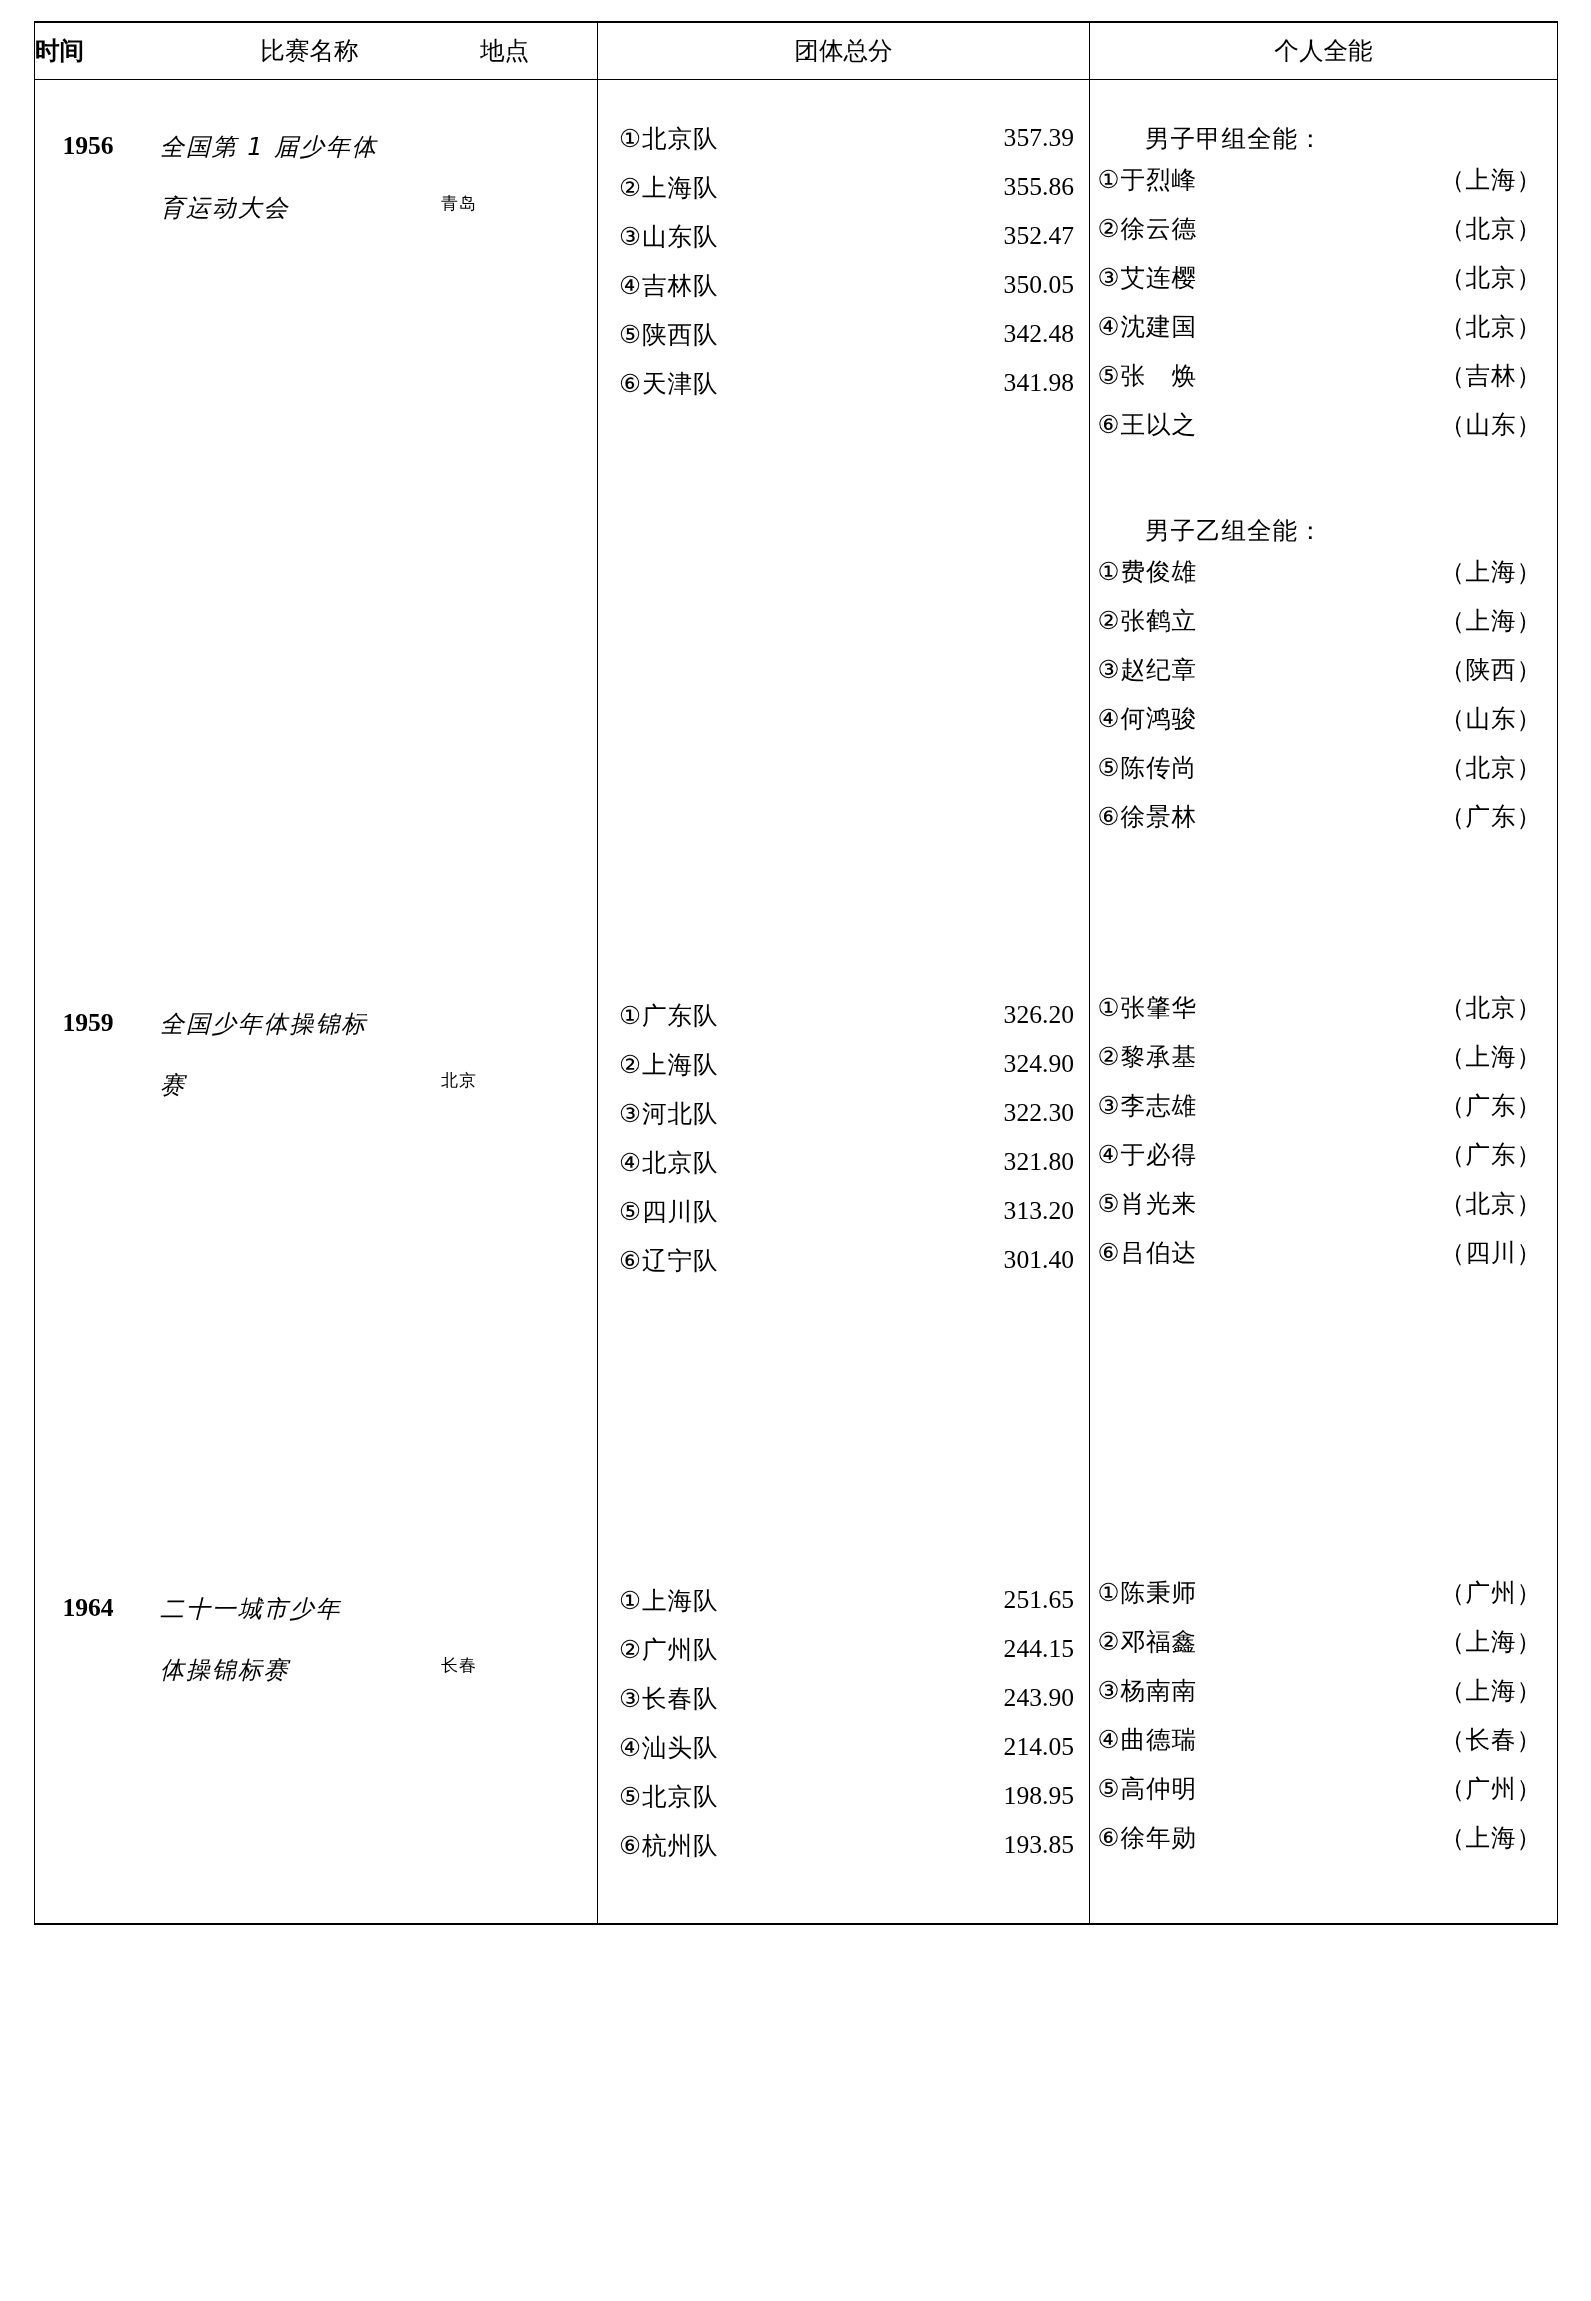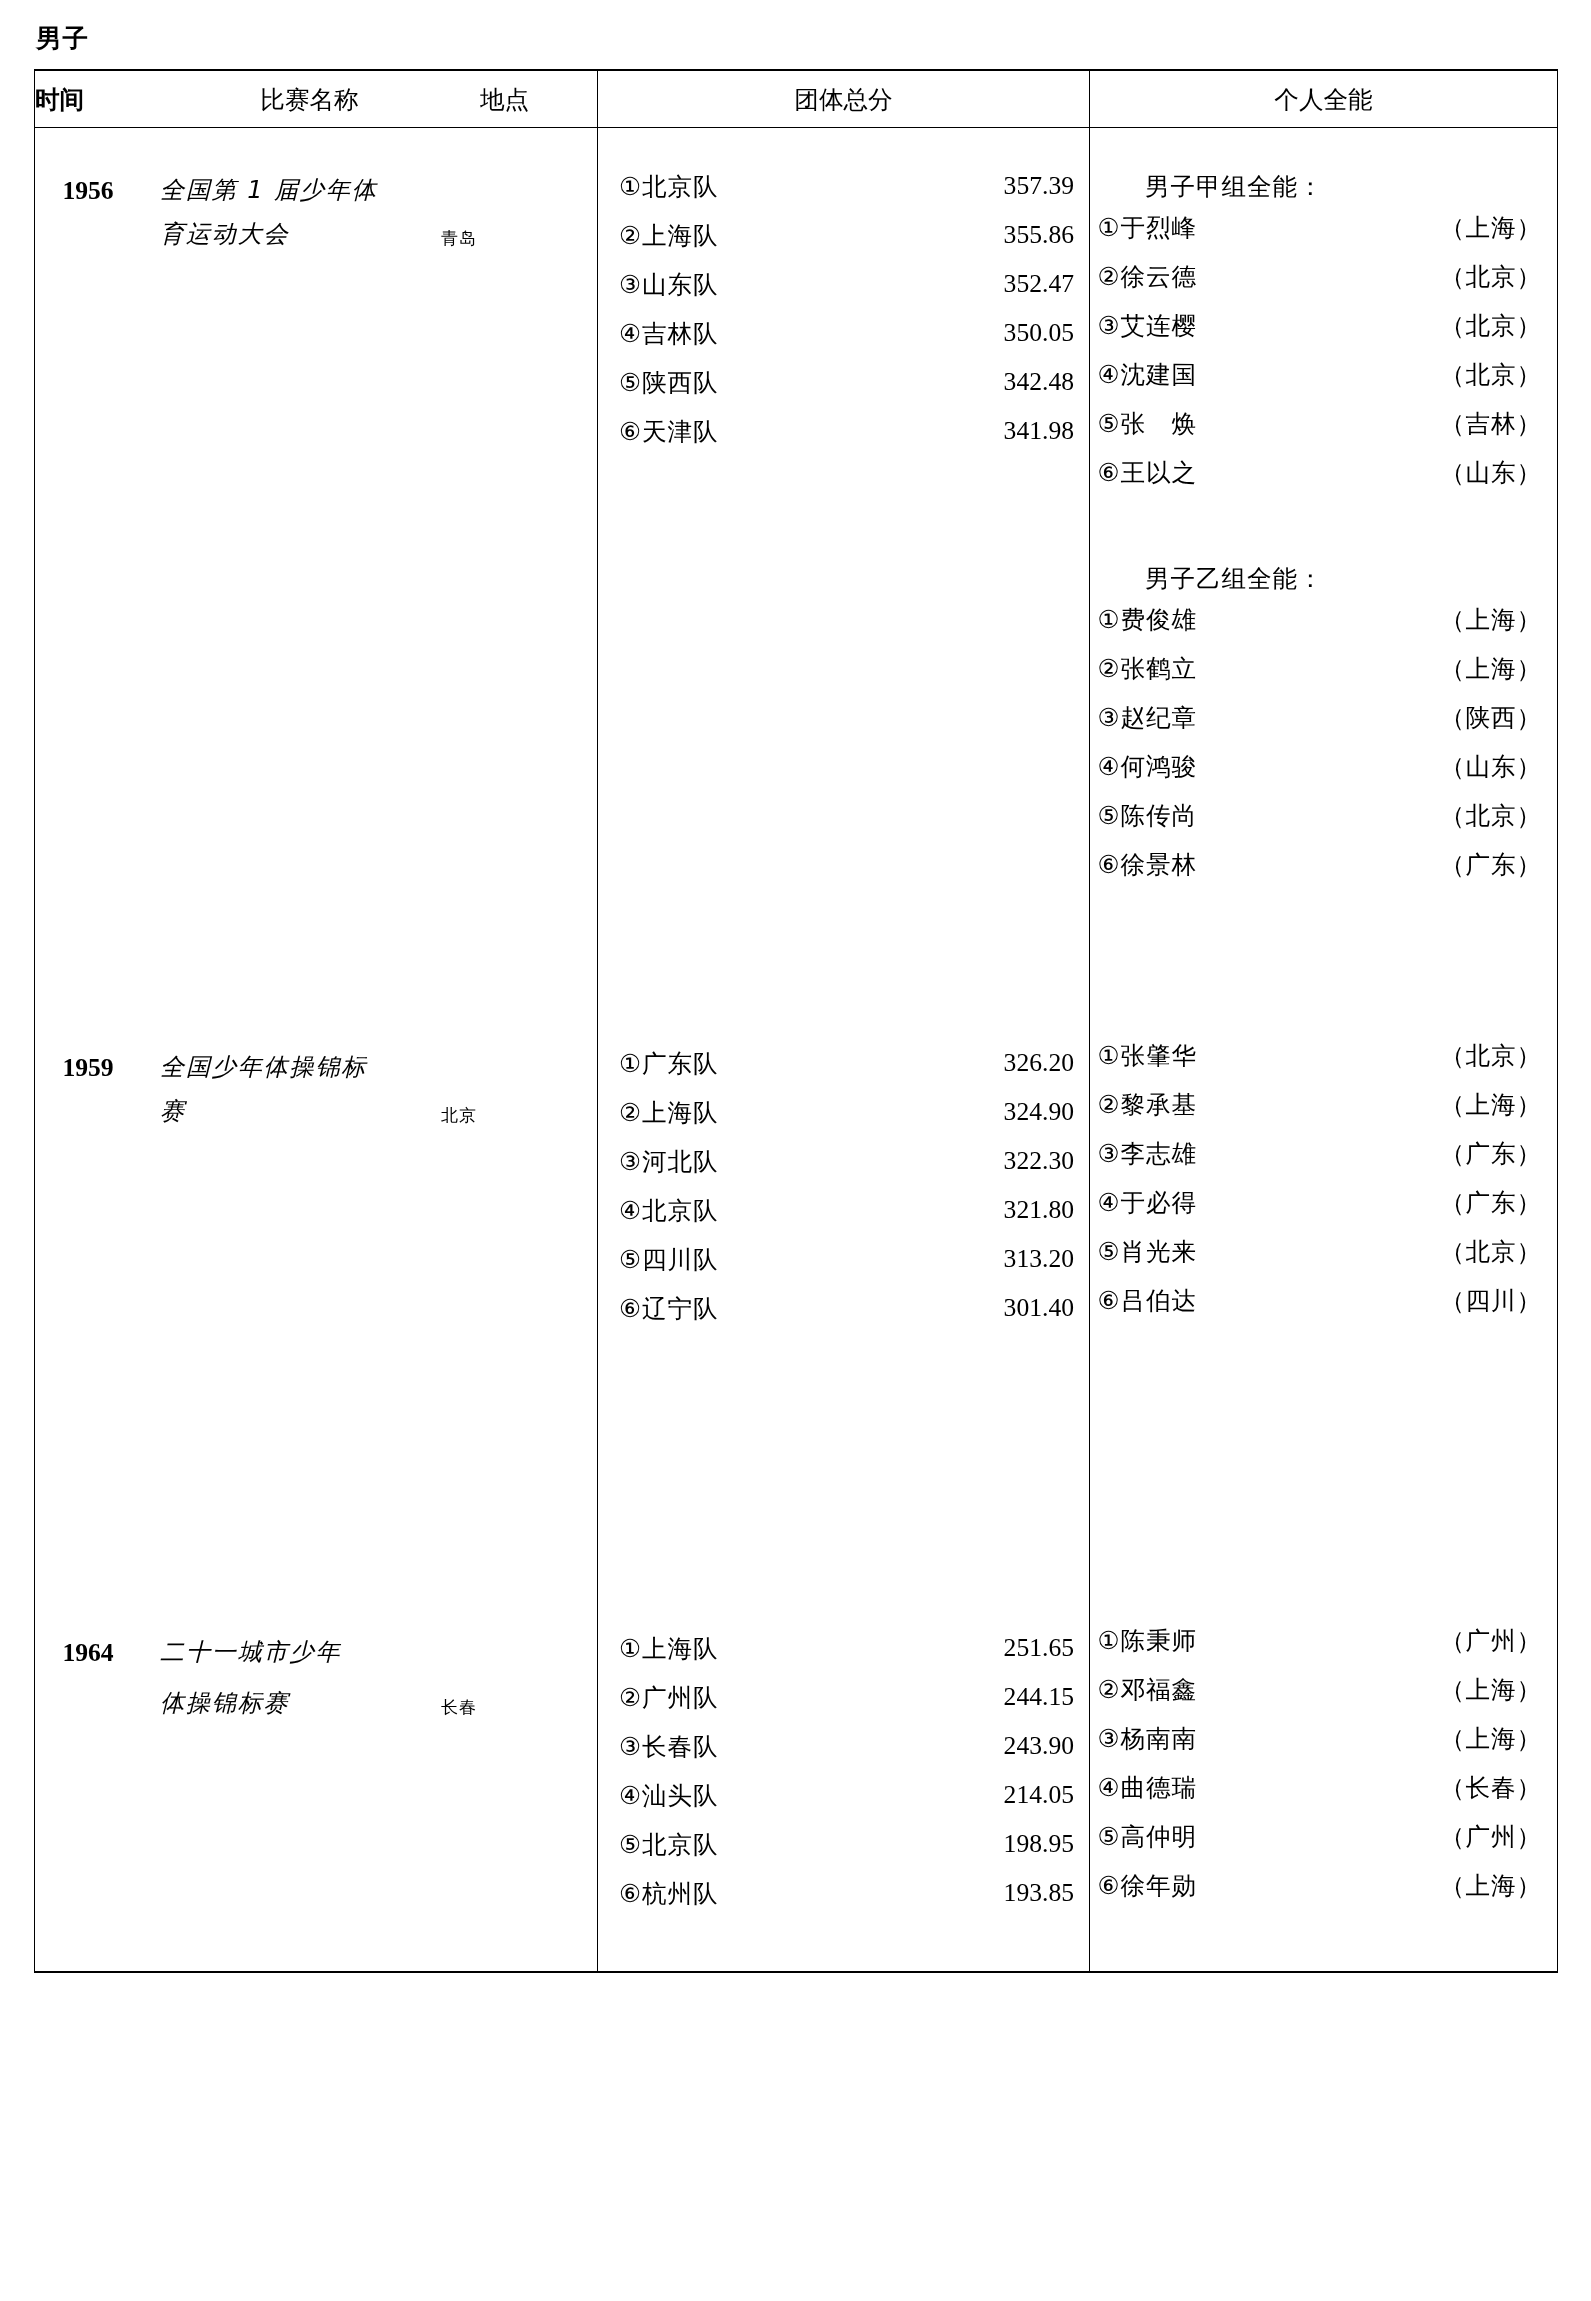--- a/index.html
+++ b/index.html
@@ -74,22 +74,23 @@
   }
   td.cell-team {
     border-right: 1.9px solid #000;
   }
 
   .blockpad-top { height: 34px; }
 
   
   .meta-row {
     display: flex;
-    align-items: flex-end;
+    align-items: flex-start;
     height: 44px;
+    margin-top: 17px;
   }
   .meta-year {
     width: 106px;
     text-align: center;
     font-family: "Liberation Serif", serif;
     font-size: 25.6px;
     font-weight: bold;
   }
   .meta-title {
     width: 248px;
@@ -161,21 +162,20 @@
     letter-spacing: 0.9px;
     white-space: nowrap;
   }
   .gap { height: 49px; }
 </style>
 </head>
 <body>
 
 <div class="page">
 
-  <div class="section-title">男子</div>
 
   <table class="maintable">
     <colgroup>
       <col class="c-time">
       <col class="c-name">
       <col class="c-team">
       <col class="c-indiv">
     </colgroup>
     <thead>
       <tr>

